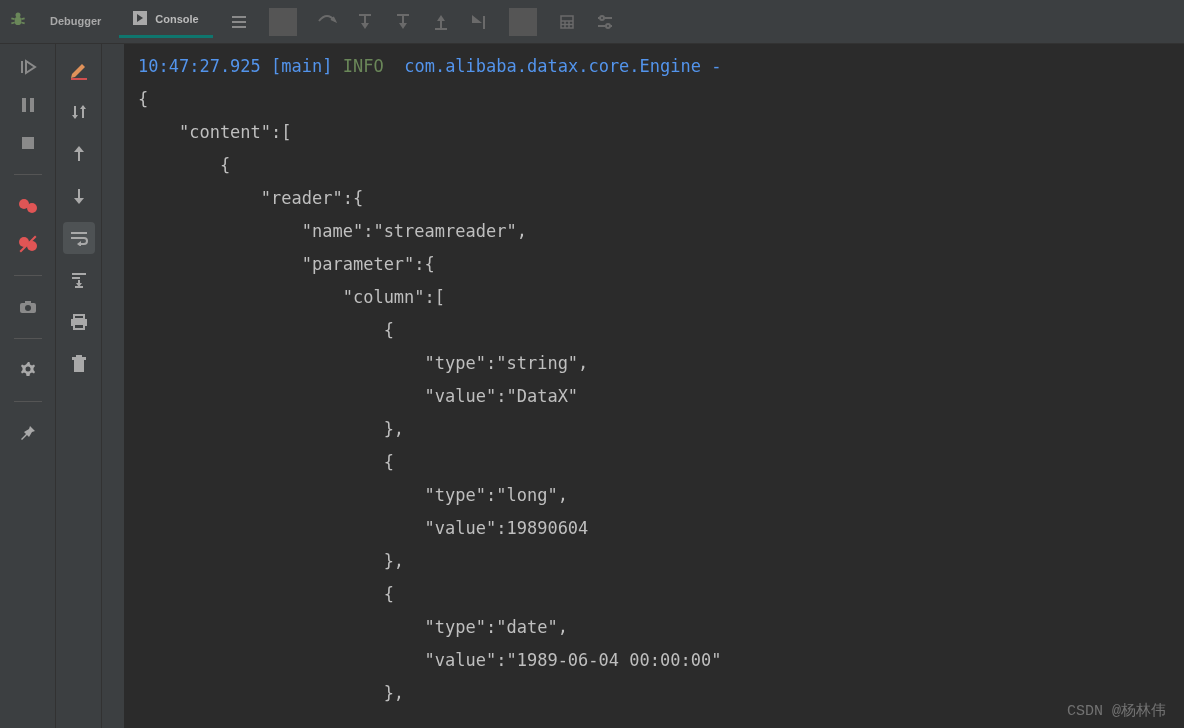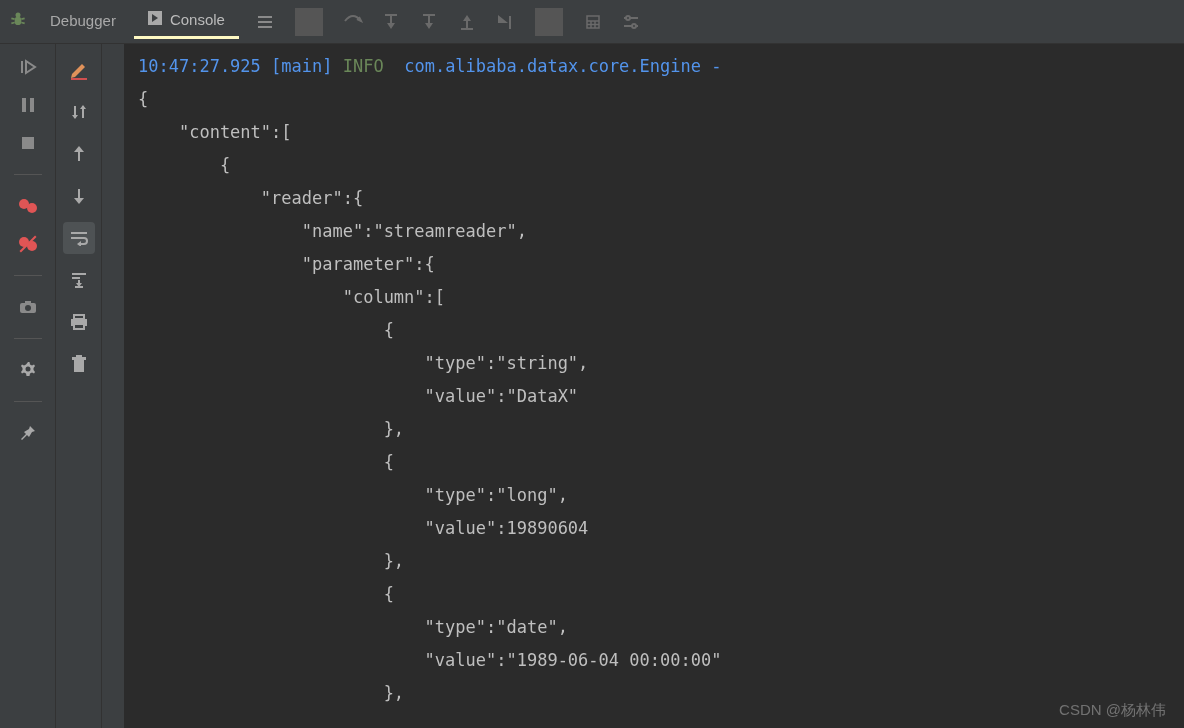--- a/index.html
+++ b/index.html
@@ -18,24 +18,24 @@
   background: #3C3F41;
   border-bottom: 1px solid #323232;
   display: flex;
   align-items: center;
   padding: 0 8px;
 }
 .tab-strip { display: flex; align-items: center; gap: 4px; margin-left: 8px; }
 .tab {
   display: flex; align-items: center; gap: 8px;
   padding: 6px 14px 8px 14px;
-  font-family: sans-serif; font-size: 15px;
-  color: #A9A9A9; cursor: pointer;
-}
-.tab.active { color: #BBBBBB; border-bottom: 3px solid #fef9c3; }
+  font-family: sans-serif; font-size: 11px;
+  color: #A9A9A9; cursor: pointer; font-weight: bold;
+}
+.tab.active { color: #BBBBBB; border-bottom: 3px solid #0f766e; }
 .bug-icon svg { width: 20px; height: 20px; }
 .tb-icons { display: flex; align-items: center; gap: 10px; margin-left: 12px; }
 .tb-icons span { width: 28px; height: 28px; display:flex; align-items:center; justify-content:center; color:#5A5A5A; }
 .sep-v { width:1px; height:24px; background:#555; margin:0 6px; }
 
 .main { flex:1; display:flex; overflow:hidden; }
 
 .leftcol {
   width: 56px;
   background: #3C3F41;
@@ -65,21 +65,21 @@
   white-space: pre; overflow:hidden;margin-left:22px;
 }
 .ts { color:#5394EC; }
 .ctx { color:#5394EC; }
 .lvl { color:#6A8759; }
 .cls { color:#5394EC; }
 .kw { color:#BFBFBF; }
 
 .watermark {
   position:absolute; bottom:8px; right:18px;
-  font-family: Liberation Sans, sans-serif; font-size:15px; color:rgba(200,200,200,0.45);
+  font-family: Liberation Mono, monospace; font-size:15px; color:rgba(200,200,200,0.45);
 }
 </style>
 </head>
 <body>
 
 <div class="top-bar">
   <span class="bug-icon">
     <svg viewBox="0 0 24 24" fill="#6A8759">
         <circle cx="12" cy="6" r="3"></circle>
         <rect x="8" y="8" width="8" height="10" rx="4"></rect>

